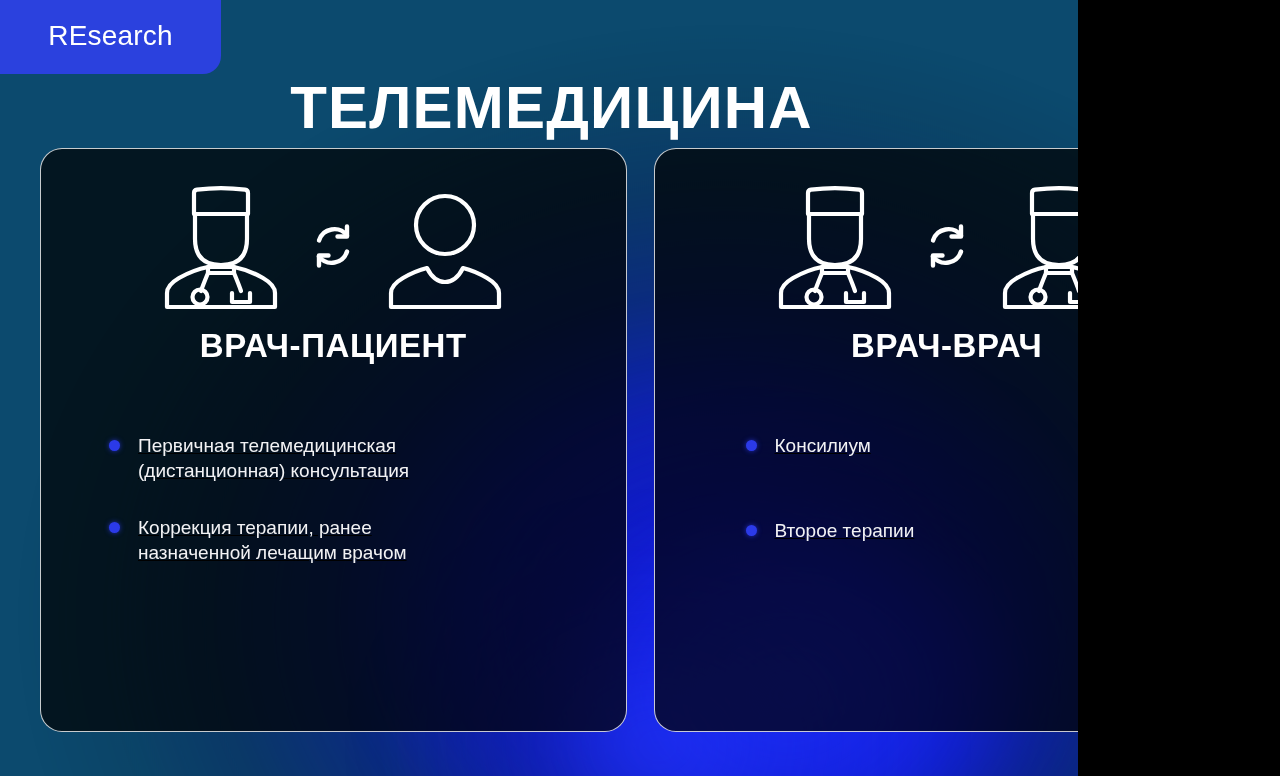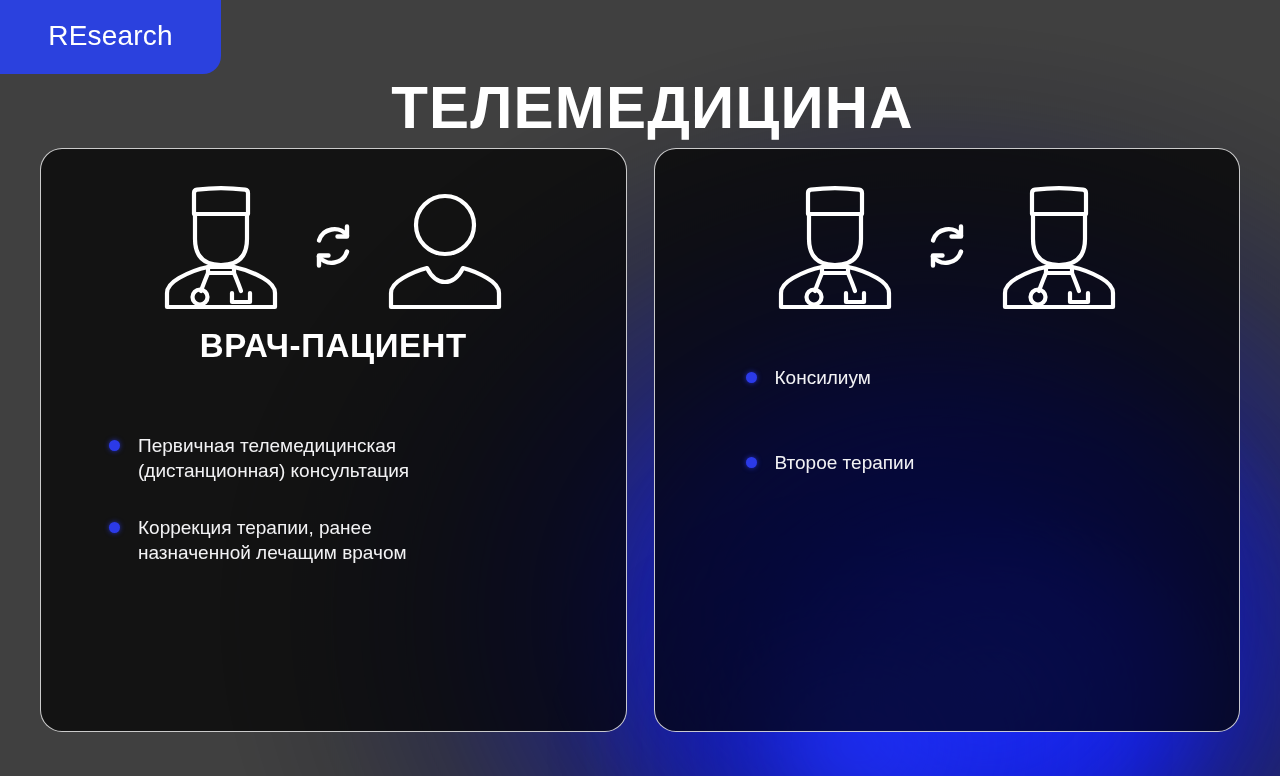--- a/index.html
+++ b/index.html
@@ -8,24 +8,24 @@
     padding: 0;
     background: #000000;
   }
   body {
     font-family: "Liberation Sans", sans-serif;
     -webkit-font-smoothing: antialiased;
   }
 
   .slide {
     position: relative;
-    width: 1280px;
+    width: 1078px;
     height: 776px;
     overflow: hidden;
-    background: #404040;
+    background: #0c4a6e;
   }
 
   
   .bg-glow {
     position: absolute;
     inset: 0;
     pointer-events: none;
   }
   .bg-glow .g1 {
     position: absolute;
@@ -164,20 +164,21 @@
   
   .bullets {
     margin: 6px;
     padding: 0;
     list-style: none;
     width: 100%;
     box-sizing: border-box;
     padding-left: 68px;
     padding-right: 26px;
     margin-top: 44px;
+    text-decoration: underline;
   }
   .bullets.right-list { padding-left: 91px; }
   .bullet-item {
     display: flex;
     align-items: flex-start;
     margin-bottom: 32px;
   }
   .bullet-dot {
     flex: 0 0 auto;
     width: 11px;
@@ -310,20 +311,21 @@
               <path d="M45 86 L45 92 L71 92 L71 86"></path>
               <path d="M45 92 Q40 104 38 110"></path>
               <circle cx="37" cy="116" r="7.5"></circle>
               <path d="M71 92 Q76 104 78 110"></path>
               <path d="M69 112 L69 121 L87 121 L87 112"></path>
             </svg>
           </span>
 
         </div>
 
+        <h2 class="card-heading">ВРАЧ-ВРАЧ</h2>
 
         <ul class="bullets right-list">
           <li class="bullet-item">
             <span class="bullet-dot"></span>
             <span class="bullet-text">Консилиум</span>
           </li>
           <li class="bullet-item" style="margin-top:60px">
             <span class="bullet-dot"></span>
             <span class="bullet-text">Второе терапии</span>
           </li>

